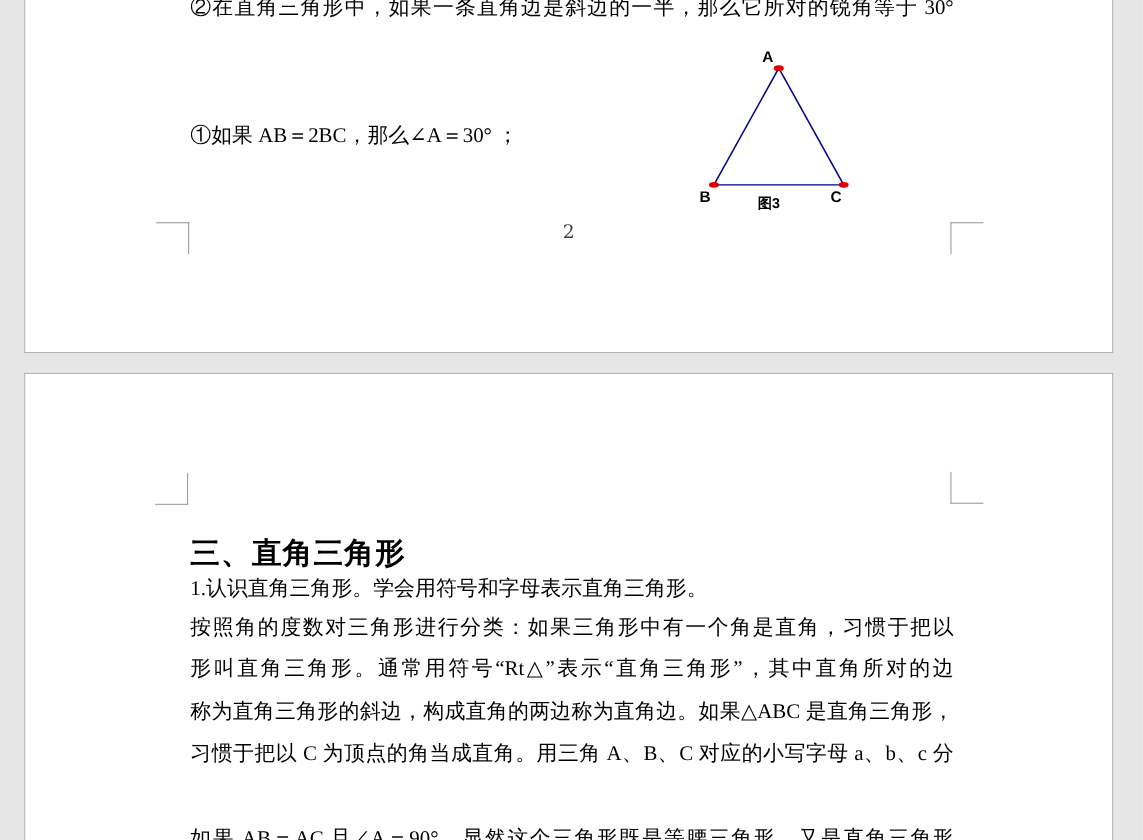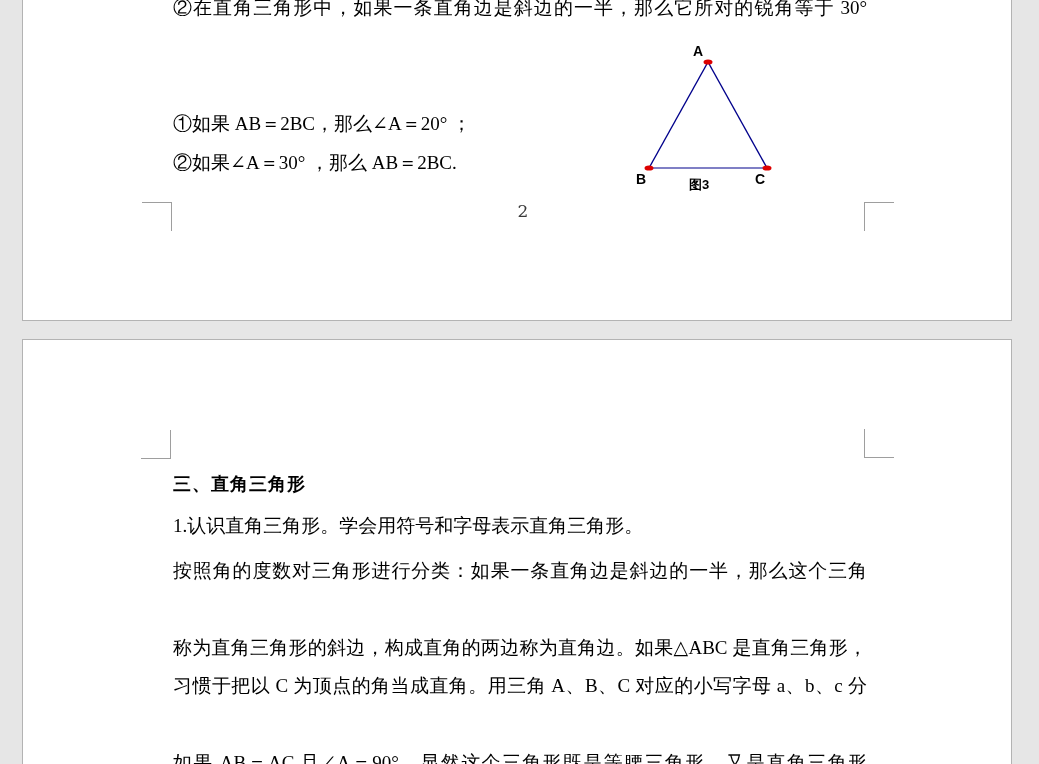--- a/index.html
+++ b/index.html
@@ -6,54 +6,53 @@
   body{
     width:1039px;height:764px;overflow:hidden;position:relative;
     background:#e6e6e6;
     font-family:"Liberation Serif","DejaVu Serif",serif;
   }
   .page{
     position:absolute;left:22px;width:988px;background:#ffffff;
     border:1px solid #b3b3b3;overflow:hidden;
   }
   #page1{top:-40px;height:360px;border-top:none;}
-  #page1 .inner{position:absolute;left:0;top:40px;width:100%;height:264px;padding-left:12px;}
+  #page1 .inner{position:absolute;left:0;top:40px;width:100%;height:264px;}
   #page2{top:339px;height:426px;border-bottom:none;}
   .txtline{
     position:absolute;left:150px;width:694px;height:24px;
     font-size:19px;line-height:22px;color:#000;white-space:nowrap;
   }
   .just{white-space:normal;text-align:justify;text-align-last:justify;}
   .pagenum{
     position:absolute;left:0;width:100%;top:201px;text-align:center;
     font-size:17px;color:#3a3a3a;font-family:"DejaVu Serif",serif;
   }
   .cropmark{position:absolute;width:29px;height:28px;}
   .cm-bl{border-top:1px solid #9e9e9e;border-right:1px solid #9e9e9e;}
   .cm-br{border-top:1px solid #9e9e9e;border-left:1px solid #9e9e9e;}
   .cm-tl{border-bottom:1px solid #9e9e9e;border-right:1px solid #9e9e9e;}
   .cm-tr{border-bottom:1px solid #9e9e9e;border-left:1px solid #9e9e9e;}
   .figure{position:absolute;left:598px;top:37px;width:175px;height:160px;}
   .heading{
-    position:absolute;left:150px;top:132px;width:700px;
+    position:absolute;left:150px;top:145px;width:700px;
     font-family:"Liberation Sans","DejaVu Sans",sans-serif;
-    font-weight:bold;font-size:18px;color:#000;letter-spacing:1px;
+    font-weight:bold;font-size:27px;color:#000;letter-spacing:1px;
     white-space:nowrap;
   }
   svg text{font-family:"Liberation Sans","DejaVu Sans",sans-serif;font-weight:bold;}
 </style>
 </head>
 <body>
 
 <div class="page" id="page1">
   <div class="inner">
 
     <div class="txtline just" style="top:-3px;">②在直角三角形中，如果一条直角边是斜边的一半，那么它所对的锐角等于 30°</div>
-    <div class="txtline" style="top:113px;">①如果 AB＝2BC，那么∠A＝20° ；</div>
-    <div class="txtline" style="top:152px;">②如果∠A＝30° ，那么 AB＝2BC.</div>
+    <div class="txtline" style="top:113px;">①如果 AB＝2BC，那么∠A＝30° ；</div>
 
     <div class="figure">
       <svg width="175" height="160" viewBox="0 0 175 160">
         <line x1="87" y1="25" x2="28" y2="131" stroke-width="1.4" stroke="#00008b"></line>
         <line x1="87" y1="25" x2="146" y2="131" stroke-width="1.4" stroke="#00008b"></line>
         <line x1="28" y1="131" x2="146" y2="131" stroke-width="1.2" stroke="#00008b"></line>
         <ellipse cx="87" cy="25" rx="4.5" ry="2.6" fill="#dd0000"></ellipse>
         <ellipse cx="28" cy="131" rx="4.5" ry="2.6" fill="#dd0000"></ellipse>
         <ellipse cx="146" cy="131" rx="4.5" ry="2.6" fill="#dd0000"></ellipse>
         <text x="77" y="19" text-anchor="middle" font-size="14" fill="#000">A</text>
@@ -70,18 +69,19 @@
   </div>
 </div>
 
 <div class="page" id="page2">
 
   <div class="cropmark cm-tl" style="left:118px;top:90px;"></div>
   <div class="cropmark cm-tr" style="left:841px;top:89px;"></div>
 
   <div class="heading">三、直角三角形</div>
 
-  <div class="txtline" style="top:175px;">1.认识直角三角形。学会用符号和字母表示直角三角形。</div>
-  <div class="txtline just" style="top:220px;">按照角的度数对三角形进行分类：如果一条直角边是斜边的一半，那么这个三角</div>
+  <div class="txtline" style="top:185px;">1.认识直角三角形。学会用符号和字母表示直角三角形。</div>
+  <div class="txtline just" style="top:220px;">按照角的度数对三角形进行分类：如果三角形中有一个角是直角，习惯于把以</div>
+  <div class="txtline just" style="top:258px;">形叫直角三角形。通常用符号“Rt△”表示“直角三角形”，其中直角所对的边</div>
   <div class="txtline just" style="top:297px;">称为直角三角形的斜边，构成直角的两边称为直角边。如果△ABC 是直角三角形，</div>
   <div class="txtline just" style="top:335px;">习惯于把以 C 为顶点的角当成直角。用三角 A、B、C 对应的小写字母 a、b、c 分</div>
   <div class="txtline just" style="top:412px;">如果 AB＝AC 且∠A＝90°，显然这个三角形既是等腰三角形，又是直角三角形</div>
 </div>
 
 </body></html>

